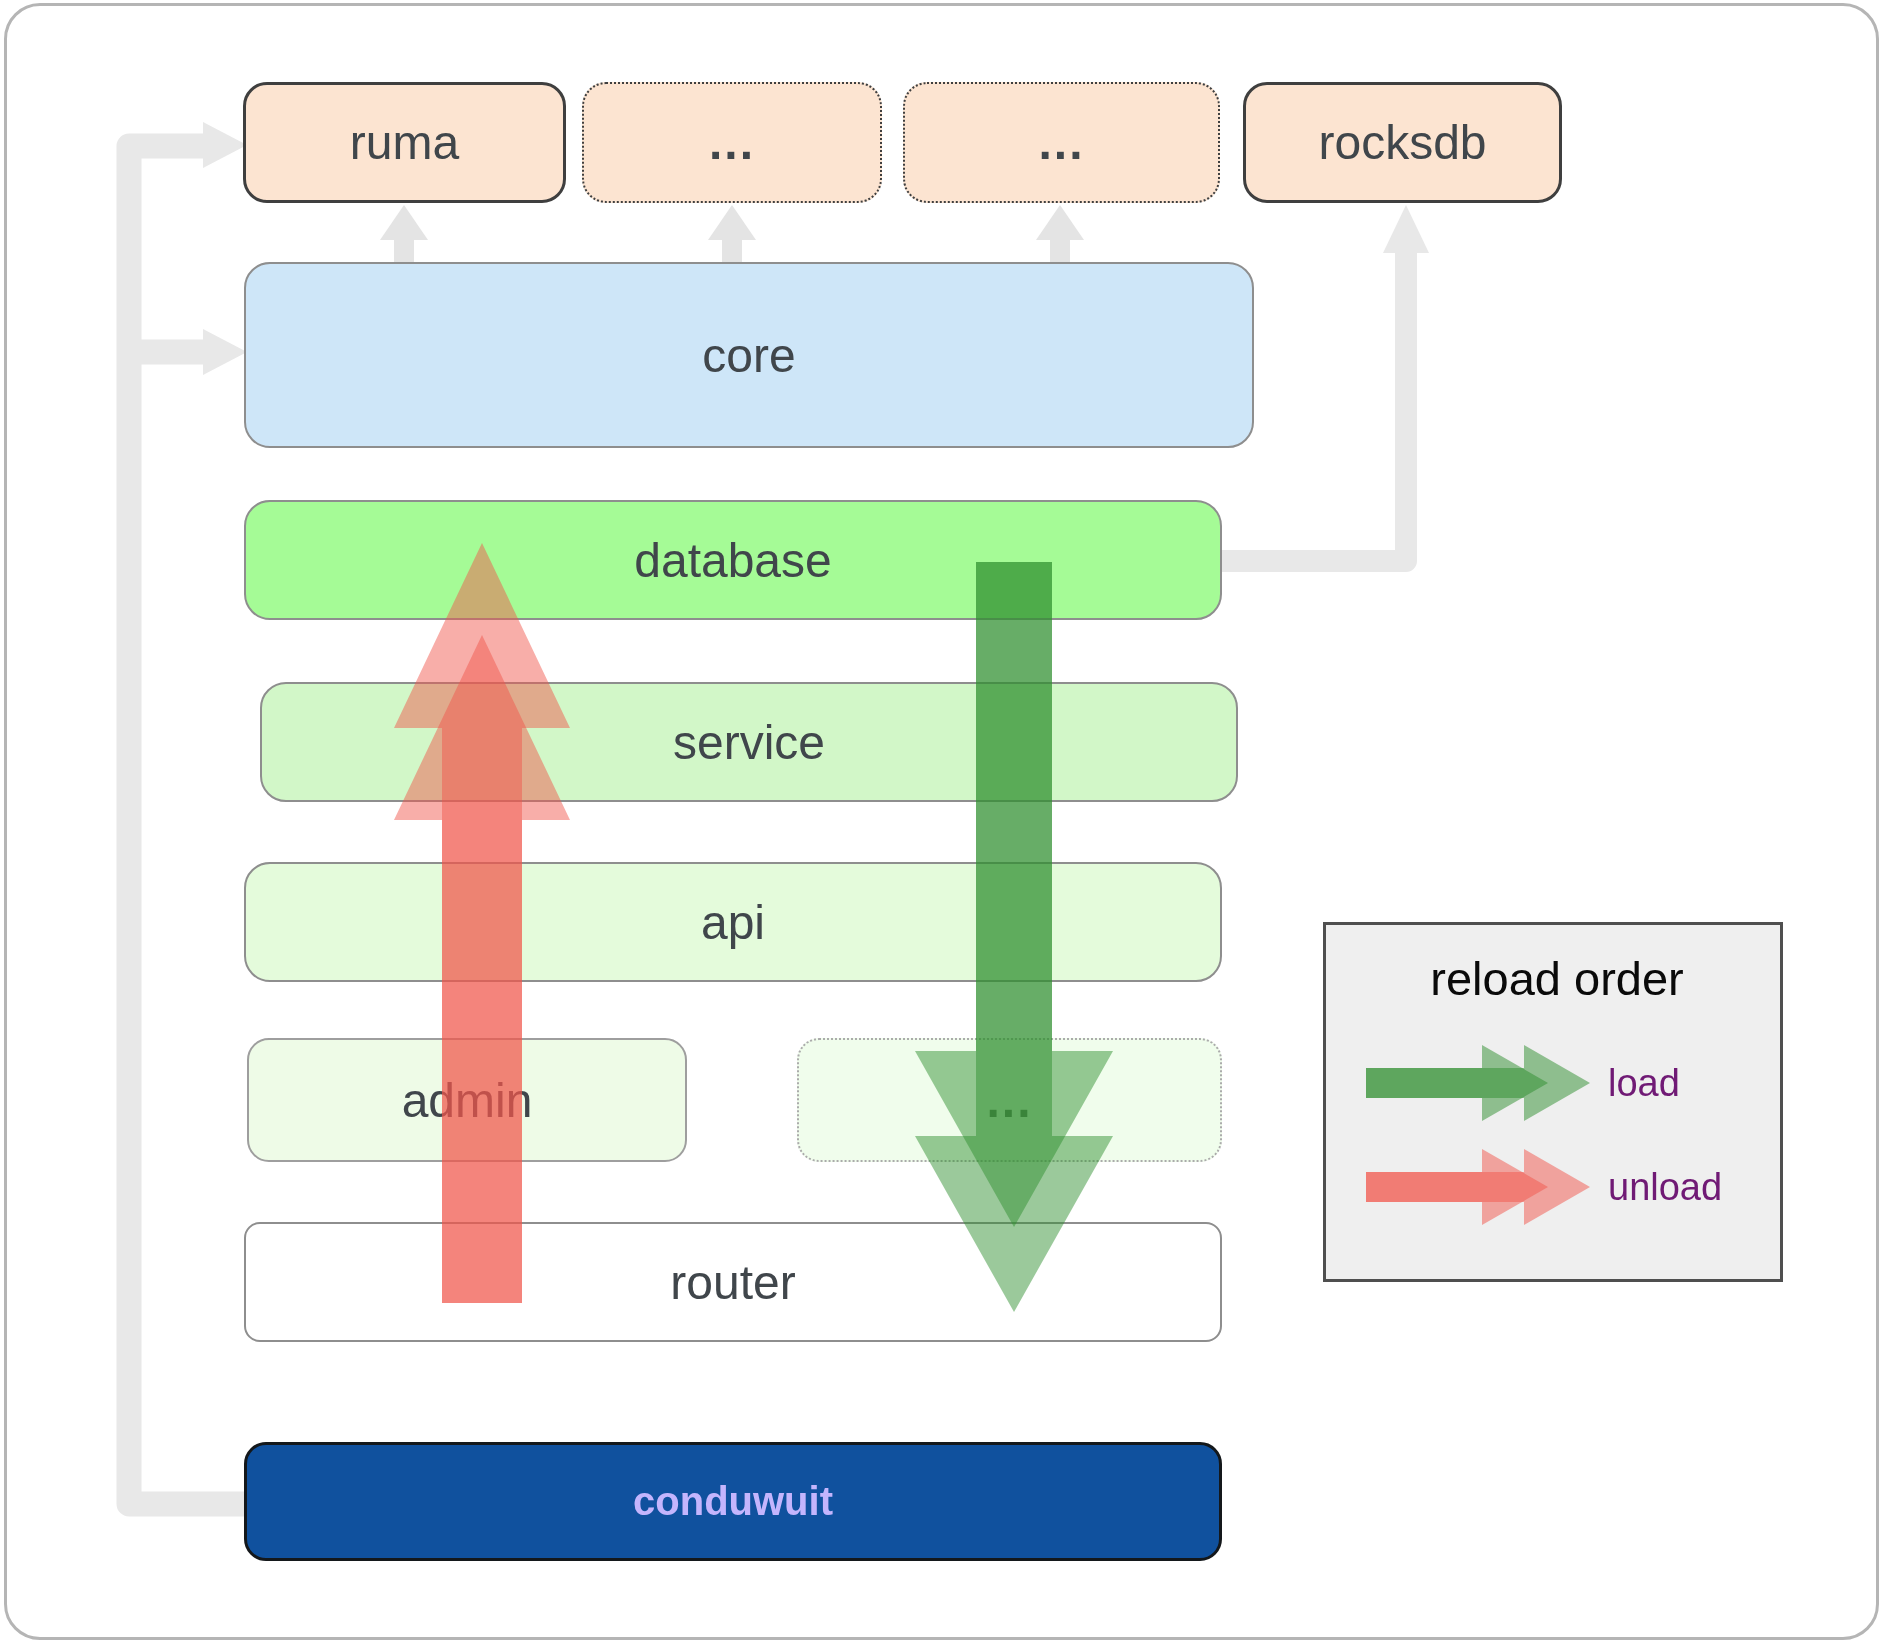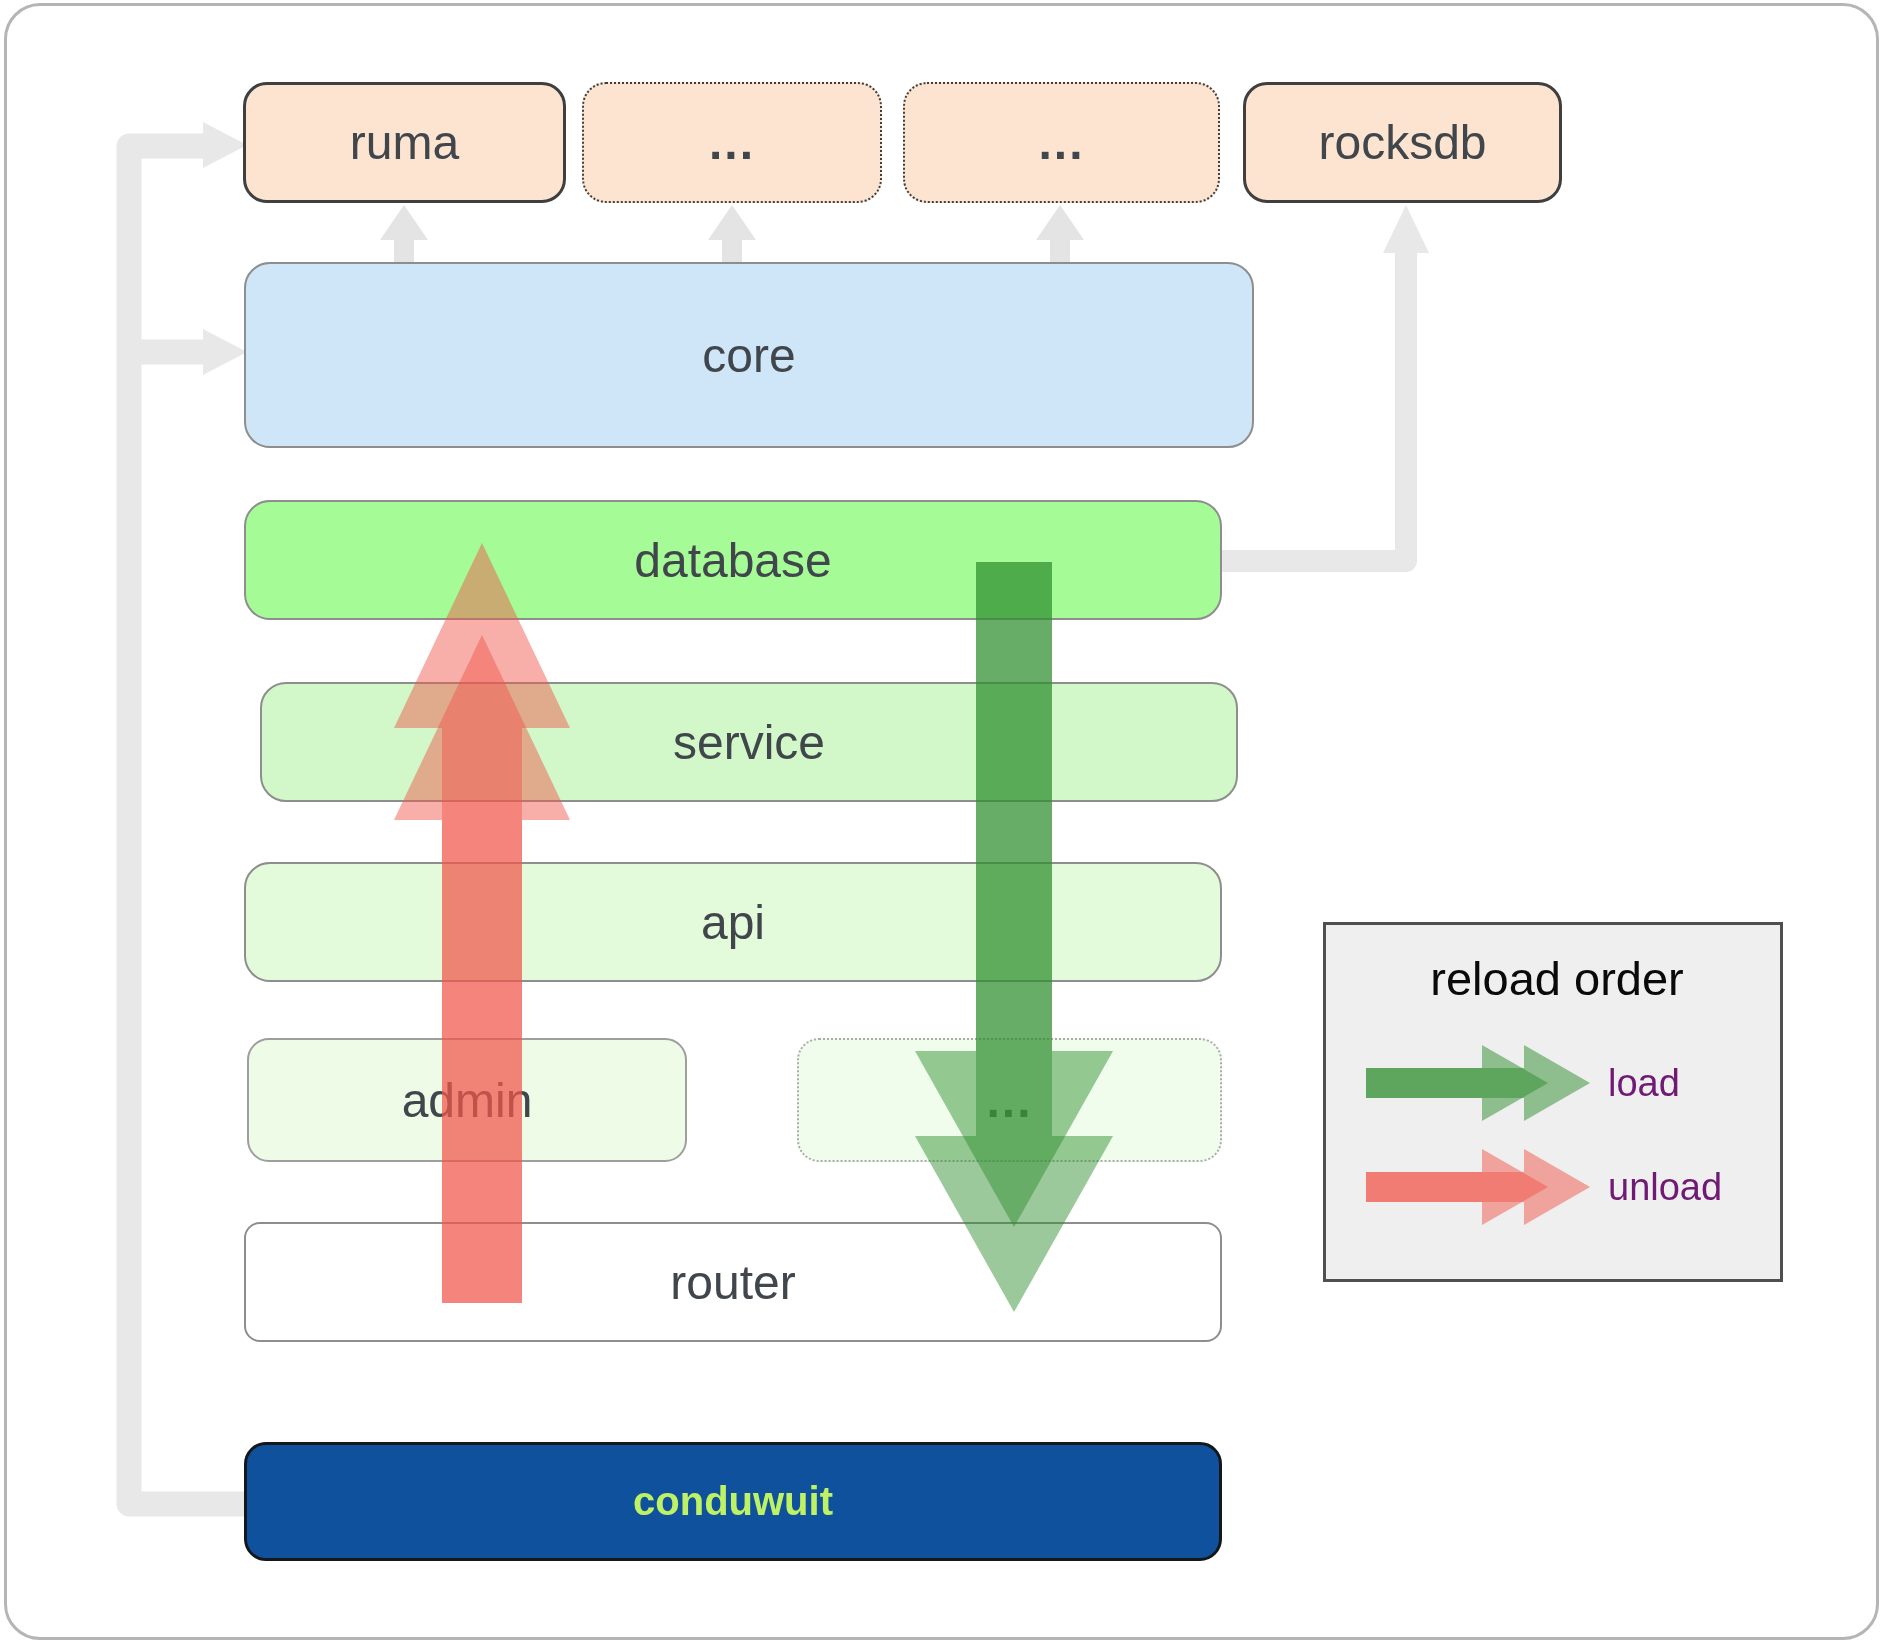--- a/index.html
+++ b/index.html
@@ -26,21 +26,21 @@
   .node-dots1     {left:582px;top:82px;width:300px;height:121px;background:#fce4d1;border:2px dotted #3f3f3f;border-radius:24px;font-weight:bold;letter-spacing:2px;}
   .node-dots2     {left:903px;top:82px;width:317px;height:121px;background:#fce4d1;border:2px dotted #3f3f3f;border-radius:24px;font-weight:bold;letter-spacing:2px;}
   .node-rocksdb   {left:1243px;top:82px;width:319px;height:121px;background:#fce4d1;border:3px solid #3f3f3f;border-radius:24px;}
   .node-core      {left:244px;top:262px;width:1010px;height:186px;background:#cee6f8;border:2px solid #8e8e8e;border-radius:26px;}
   .node-database  {left:244px;top:500px;width:978px;height:120px;background:#a5fb96;border:2px solid #8e8e8e;border-radius:26px;}
   .node-service   {left:260px;top:682px;width:978px;height:120px;background:#d2f7c8;border:2px solid #8e8e8e;border-radius:26px;}
   .node-api       {left:244px;top:862px;width:978px;height:120px;background:#e4fbdb;border:2px solid #8e8e8e;border-radius:26px;}
   .node-admin     {left:247px;top:1038px;width:440px;height:124px;background:#eefbe7;border:2px solid #9e9e9e;border-radius:22px;}
   .node-dots3     {left:797px;top:1038px;width:425px;height:124px;background:#f0fdec;border:2px dotted #ababab;border-radius:22px;font-weight:bold;letter-spacing:2px;color:#5c6b5c;}
   .node-router    {left:244px;top:1222px;width:978px;height:120px;background:#ffffff;border:2px solid #8e8e8e;border-radius:16px;}
-  .node-conduwuit {left:244px;top:1442px;width:978px;height:119px;background:#10519e;border:3px solid #14181b;border-radius:22px;color:#bef264;font-weight:bold;font-size:40px;}
+  .node-conduwuit {left:244px;top:1442px;width:978px;height:119px;background:#10519e;border:3px solid #14181b;border-radius:22px;color:#c4b5fd;font-weight:bold;font-size:40px;}
   .legend{
     position:absolute;left:1323px;top:922px;width:460px;height:360px;
     background:#efefef;border:3px solid #4f4f4f;box-sizing:border-box;padding-left:8px;
   }
   .legend-title{
     text-align:center;font-size:47px;color:#0a0a0a;
     margin-top:26px;margin-bottom:34px;
   }
   .legend-row{
     display:flex;align-items:center;margin-left:32px;margin-bottom:18px;height:86px;

